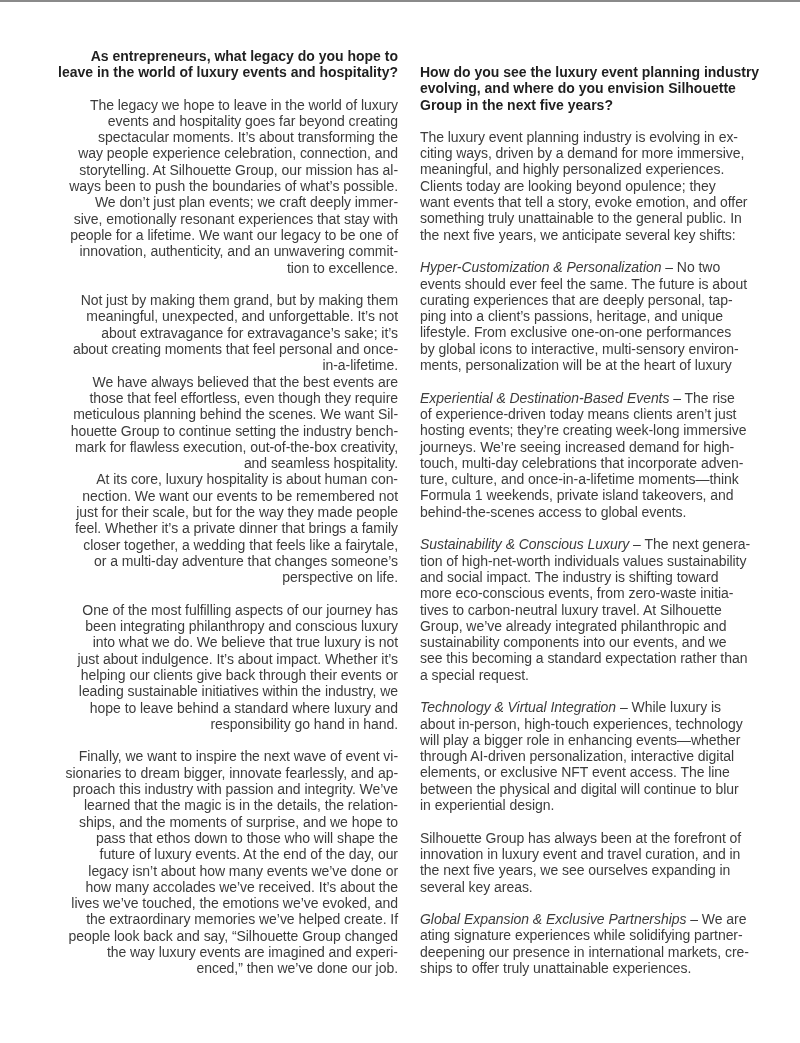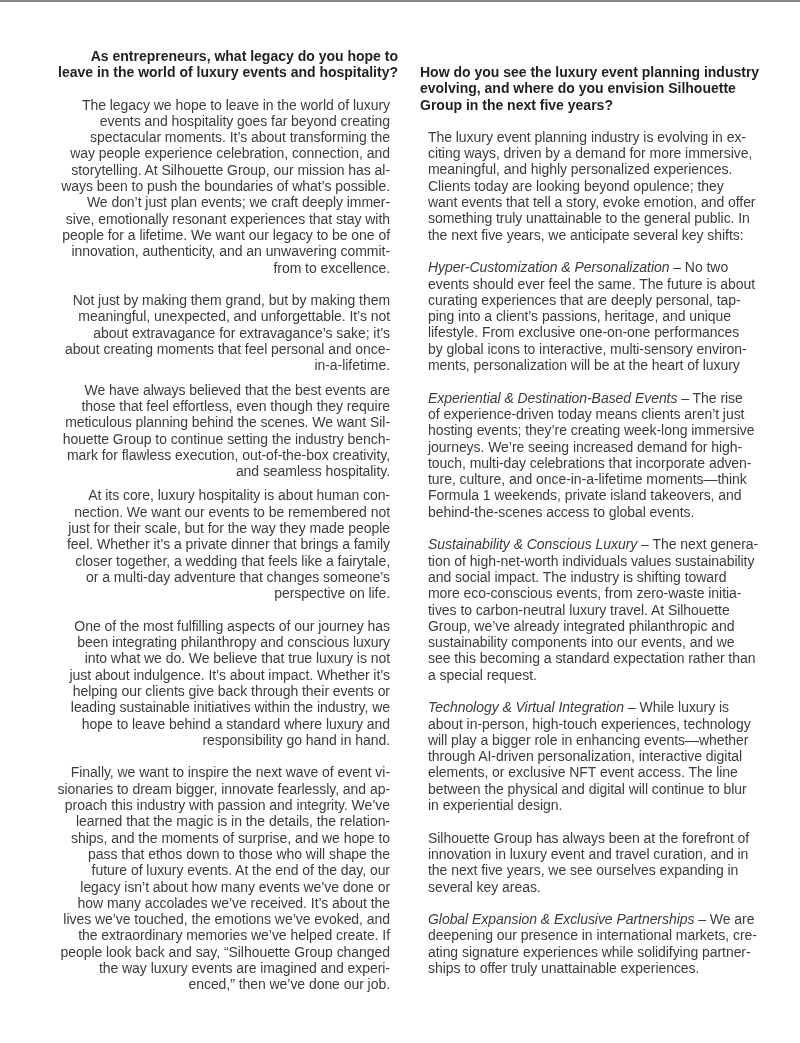--- a/index.html
+++ b/index.html
@@ -11,21 +11,21 @@
   }
   .col { position: absolute; top: 46px; }
   .col-left { left: 48px; width: 350px; text-align: right; }
   .col-right { left: 420px; width: 360px; }
   .q {
     font-weight: bold; color: #1f1f1f; font-size: 14px; line-height: 16.3px;
     margin: 0 0 16px 0;
   }
   .col-right .q { margin-top: 16px; }
   .p {
-    color: #3c3c3c; font-size: 14px; line-height: 16.3px; margin: 8px;
+    color: #3c3c3c; font-size: 14px; line-height: 16.3px; margin: 0;
     letter-spacing: -0.05px;
   }
   .p.gap { margin-top: 16.3px; }
   .line { display: block; white-space: nowrap; }
   .it { font-style: italic; }
 </style>
 </head>
 <body>
 
 <div class="col col-left">
@@ -38,21 +38,21 @@
         <span class="line">The legacy we hope to leave in the world of luxury</span>
         <span class="line">events and hospitality goes far beyond creating</span>
         <span class="line">spectacular moments. It’s about transforming the</span>
         <span class="line">way people experience celebration, connection, and</span>
         <span class="line">storytelling. At Silhouette Group, our mission has al-</span>
         <span class="line">ways been to push the boundaries of what’s possible.</span>
         <span class="line">We don’t just plan events; we craft deeply immer-</span>
         <span class="line">sive, emotionally resonant experiences that stay with</span>
         <span class="line">people for a lifetime. We want our legacy to be one of</span>
         <span class="line">innovation, authenticity, and an unwavering commit-</span>
-        <span class="line">from to excellence.</span>
+        <span class="line">tion to excellence.</span>
       </p>
       <p class="p gap">
         <span class="line">Not just by making them grand, but by making them</span>
         <span class="line">meaningful, unexpected, and unforgettable. It’s not</span>
         <span class="line">about extravagance for extravagance’s sake; it’s</span>
         <span class="line">about creating moments that feel personal and once-</span>
         <span class="line">in-a-lifetime.</span>
       </p>
       <p class="p">
         <span class="line">We have always believed that the best events are</span>
@@ -156,18 +156,18 @@
         <span class="line">in experiential design.</span>
       </p>
       <p class="p gap">
         <span class="line">Silhouette Group has always been at the forefront of</span>
         <span class="line">innovation in luxury event and travel curation, and in</span>
         <span class="line">the next five years, we see ourselves expanding in</span>
         <span class="line">several key areas.</span>
       </p>
       <p class="p gap">
         <span class="line"><span class="it">Global Expansion &amp; Exclusive Partnerships</span><span> – We are</span></span>
+        <span class="line">ating signature experiences while solidifying partner-</span>
         <span class="line">deepening our presence in international markets, cre-</span>
-        <span class="line">ating signature experiences while solidifying partner-</span>
         <span class="line">ships to offer truly unattainable experiences.</span>
       </p>
     </div>
 </div>
 
 </body></html>

